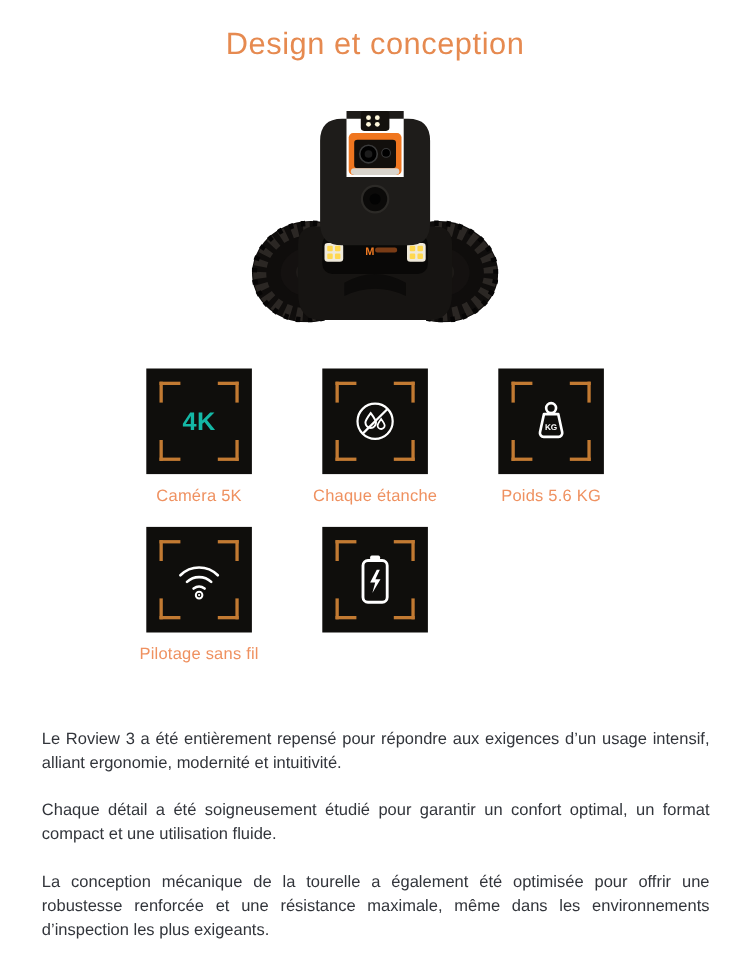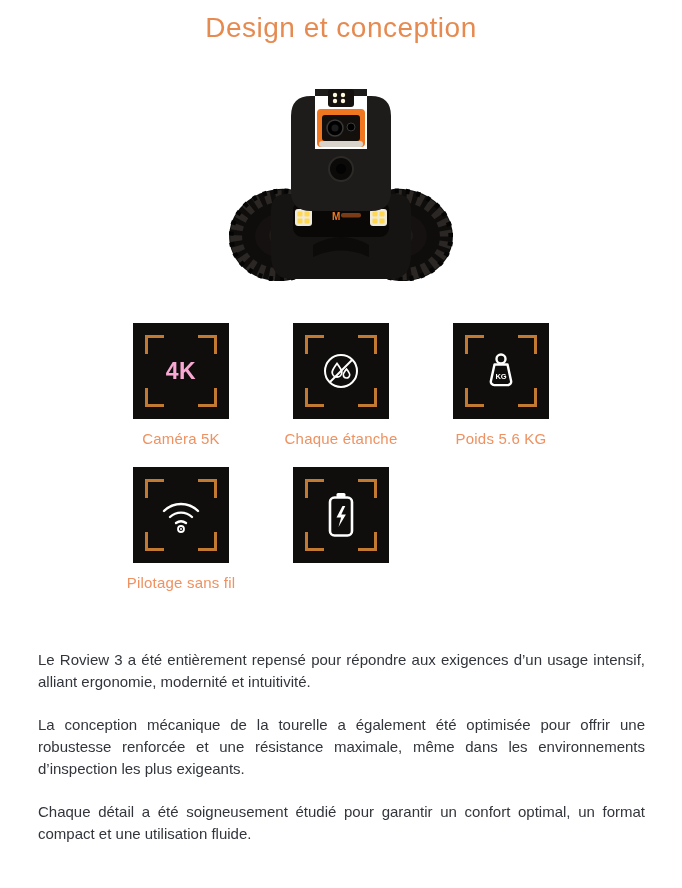--- a/index.html
+++ b/index.html
@@ -11,41 +11,41 @@
     --robot-orange:#F0761F;
   }
   *{box-sizing:border-box;}
   html,body{margin:0;padding:0;}
   body{
     width:682px;height:888px;background:#ffffff;overflow:hidden;
     font-family:"Liberation Sans",sans-serif;
   }
   .page{width:682px;height:888px;position:relative;}
   .title{
-    margin:12px 0 0 0;text-align:center;
+    margin:24px 0 0 0;text-align:center;
     font-size:28px;font-weight:500;letter-spacing:.5px;
     color:var(--accent);
   }
   .robot-wrap{margin-top:45px;display:flex;justify-content:center;}
   .features{
     margin-top:42px;
     display:grid;grid-template-columns:repeat(3,96px);
     column-gap:64px;row-gap:20px;justify-content:center;
   }
   .cell{display:flex;flex-direction:column;align-items:center;}
   .tile{
     width:96px;height:96px;background:var(--tile);position:relative;
     display:flex;align-items:center;justify-content:center;
   }
   .c{position:absolute;width:19px;height:19px;border:0 solid var(--bracket);}
   .c.tl{top:12px;left:12px;border-top-width:3px;border-left-width:3px;}
   .c.tr{top:12px;right:12px;border-top-width:3px;border-right-width:3px;}
   .c.bl{bottom:12px;left:12px;border-bottom-width:3px;border-left-width:3px;}
   .c.br{bottom:12px;right:12px;border-bottom-width:3px;border-right-width:3px;}
-  .icon-4k{color:#f9a8d4;font-size:23px;font-weight:bold;letter-spacing:.5px;}
+  .icon-4k{color:#14b8a6;font-size:23px;font-weight:bold;letter-spacing:.5px;}
   .flabel{
     margin-top:11px;font-size:15px;color:var(--label);
     text-align:center;white-space:nowrap;letter-spacing:.2px;
   }
   .bodytext{
     margin:58px 37px 0 38px;
     color:var(--text);font-size:15px;line-height:22px;
     text-align:justify;
   }
   .bodytext p{margin:0;}
@@ -199,17 +199,17 @@
           <rect x="3" y="5.5" width="22" height="38" rx="4.5" fill="none" stroke="#fff" stroke-width="2.6"></rect>
           <path d="M15.5 14 l-6 11.5 h4.6 l-2.6 9.5 l7.4 -12.5 h-4.6 l4 -8.5 z" fill="#fff"></path>
         </svg>
       </div>
     </div>
 
   </div>
 
   <div class="bodytext">
     <p>Le Roview 3 a été entièrement repensé pour répondre aux exigences d’un usage intensif, alliant ergonomie, modernité et intuitivité.</p>
+    <p>Chaque détail a été soigneusement étudié pour garantir un confort optimal, un format compact et une utilisation fluide.</p>
     <p>La conception mécanique de la tourelle a également été optimisée pour offrir une robustesse renforcée et une résistance maximale, même dans les environnements d’inspection les plus exigeants.</p>
-    <p>Chaque détail a été soigneusement étudié pour garantir un confort optimal, un format compact et une utilisation fluide.</p>
   </div>
 
 </div>
 
 </body></html>

